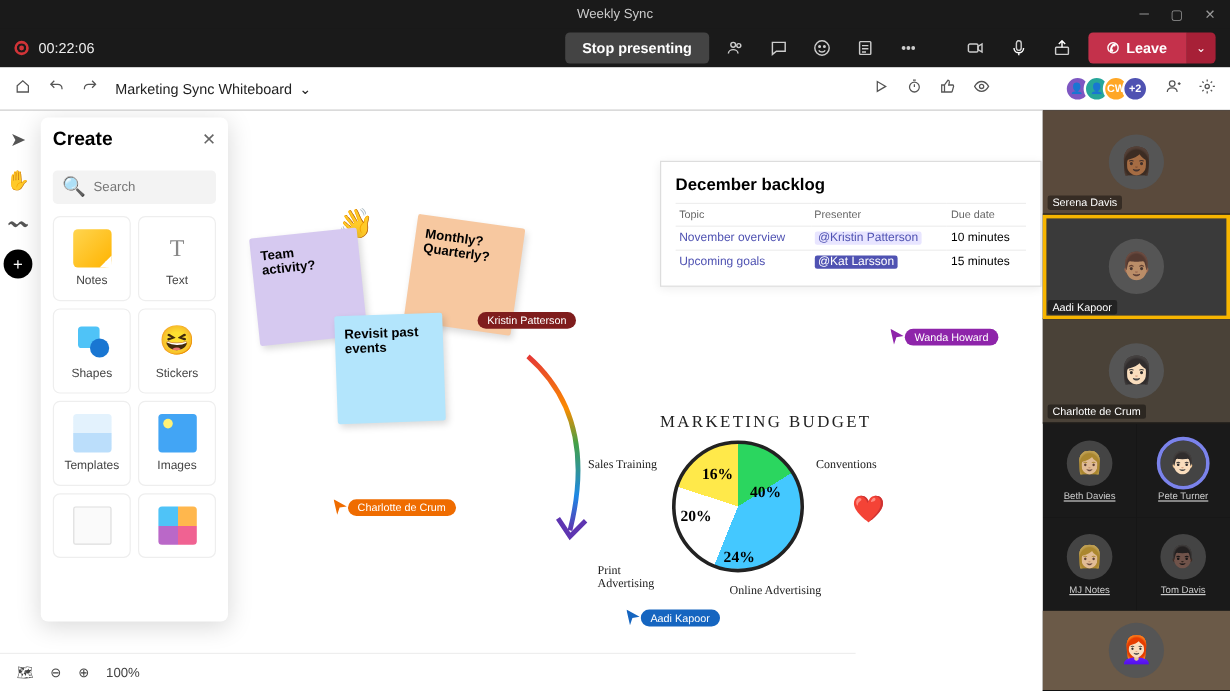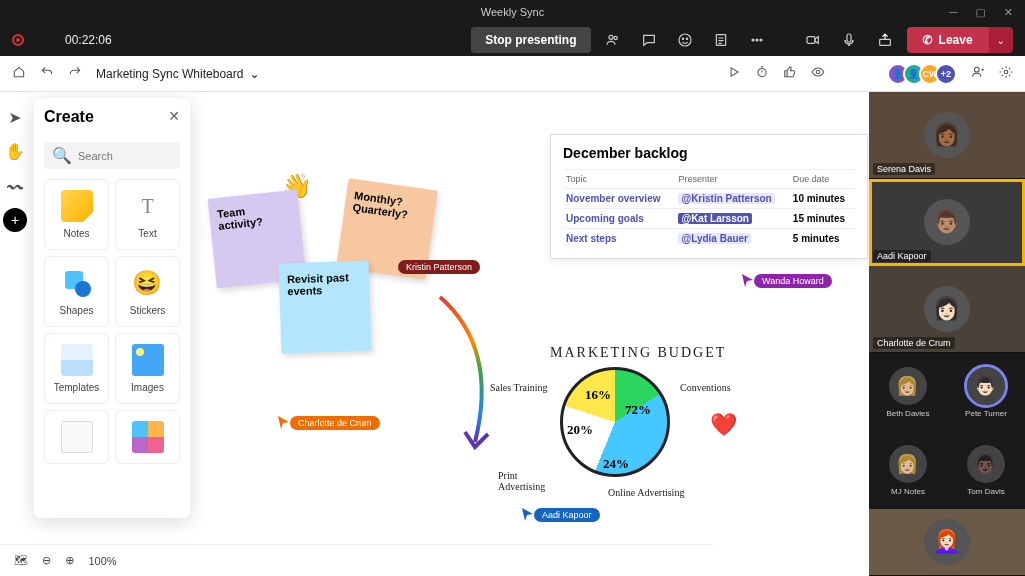--- a/index.html
+++ b/index.html
@@ -6,21 +6,21 @@
 body { width:1025px; height:576px; background:#1f1f1f; overflow:hidden; position:relative; }
 
 
 .titlebar { height:24px; background:#1a1a1a; color:#ccc; display:flex; align-items:center; justify-content:center; font-size:11px; position:relative; }
 .win-controls { position:absolute; right:0; display:flex; gap:18px; padding-right:12px; color:#999; font-size:11px; }
 .win-controls span { cursor:pointer; }
 
 
 .meetbar { height:32px; background:#1a1a1a; display:flex; align-items:center; padding:0 12px; gap:8px; }
 .rec { width:12px; height:12px; border:2px solid #d13438; border-radius:50%; background:#d13438; box-shadow:inset 0 0 0 2px #1a1a1a; }
-.timer { color:#eee; font-size:12px;margin-left:33px; }
+.timer { color:#eee; font-size:12px; }
 .meetbar .spacer { flex:1; }
 .stop-btn { background:#444; color:#fff; border:none; padding:6px 14px; border-radius:4px; font-size:12px; cursor:pointer; font-weight:600; }
 .icon-btn { width:28px; height:28px; display:flex; align-items:center; justify-content:center; color:#ccc; cursor:pointer; border-radius:4px; }
 .leave-btn { background:#c4314b; color:#fff; border:none; padding:6px 16px; border-radius:4px 0 0 4px; font-size:12px; cursor:pointer; display:flex; align-items:center; gap:6px; font-weight:600; }
 .leave-wrap { display:flex; }
 .leave-drop { background:#a72037; color:#fff; border:none; padding:6px 8px; border-radius:0 4px 4px 0; cursor:pointer; font-size:10px; }
 
 
 .wb-toolbar { height:36px; background:#fff; border-bottom:1px solid #e0e0e0; display:flex; align-items:center; padding:0 12px; gap:14px; color:#333; font-size:12px; }
 .wb-title { display:flex; align-items:flex-start; gap:6px; color:#222; }
@@ -63,21 +63,21 @@
 .sticky { position:absolute; width:90px; height:90px; padding:10px 8px; font-size:11px; font-weight:600; border-radius:2px; box-shadow:2px 3px 6px rgba(0,0,0,0.15); }
 .sticky.purple { background:#d6c9f0; transform:rotate(-6deg); }
 .sticky.orange { background:#f7c8a0; transform:rotate(8deg); }
 .sticky.blue { background:#b3e5fc; transform:rotate(-2deg); }
 .name-tag { position:absolute; font-size:9px; color:#fff; padding:2px 8px; border-radius:10px; }
 
 
 .table-embed { position:absolute; left:550px; top:42px; width:318px; background:#fff; border:1px solid #ddd; box-shadow:0 2px 8px rgba(0,0,0,0.08); padding:10px 12px; font-size:10px; }
 .table-embed h4 { font-size:14px; margin-bottom:8px; }
 .table-embed table { width:100%; border-collapse:collapse; }
-.table-embed th,.table-embed td { text-align:left; padding:4px 3px; border-top:1px solid #eee;font-weight:bold; }
+.table-embed th,.table-embed td { text-align:left; padding:4px 3px; border-top:1px solid #eee; }
 .table-embed th { color:#666; font-weight:400; font-size:9px; }
 .table-embed td.topic { color:#4f52b2; }
 .mention { background:#e8e5ff; color:#4f52b2; padding:0 3px; border-radius:2px; }
 .mention.hl { background:#4f52b2; color:#fff; }
 
 
 .cursor { position:absolute; display:flex; align-items:center; gap:0; }
 .cursor svg { width:12px; height:14px; }
 .cursor .lbl { font-size:9px; color:#fff; padding:2px 8px; border-radius:10px; }
 
@@ -96,21 +96,21 @@
 
 
 .participants { width:156px; background:#111; display:flex; flex-direction:column; }
 .p-tile { position:relative; height:87px; background:#333; border-bottom:1px solid #111; display:flex; align-items:center; justify-content:center; overflow:hidden; }
 .p-tile.speaking { outline:3px solid #f7b500; outline-offset:-3px; }
 .p-tile .name { position:absolute; left:4px; bottom:3px; font-size:9px; color:#fff; background:rgba(0,0,0,0.4); padding:1px 4px; border-radius:2px; }
 .p-face { width:46px; height:46px; border-radius:50%; background:#555; display:flex; align-items:center; justify-content:center; font-size:22px; }
 .p-grid { display:grid; grid-template-columns:1fr 1fr; }
 .p-small { height:78px; display:flex; flex-direction:column; align-items:center; justify-content:center; gap:4px; background:#1a1a1a; }
 .p-small .av-circle { width:38px; height:38px; border-radius:50%; background:#444; display:flex; align-items:center; justify-content:center; font-size:18px; }
-.p-small .nm { font-size:8px; color:#ccc; }
+.p-small .nm { font-size:8px; color:#ccc;text-decoration:underline; }
 .p-small.active .av-circle { outline:3px solid #7b83eb; }
 .svg-ico { width:16px; height:16px; stroke:#ccc; fill:none; stroke-width:1.8; }
 .wb-toolbar .svg-ico { stroke:#555; width:14px; height:14px; }
 </style>
 </head>
 <body>
 
 <div class="titlebar">
   <span>Weekly Sync</span>
   <div class="win-controls">
@@ -316,25 +316,20 @@
         <tr>
               <td class="topic">November overview</td>
               <td><span class="mention">@Kristin Patterson</span></td>
               <td>10 minutes</td>
             </tr>
         <tr>
               <td class="topic">Upcoming goals</td>
               <td><span class="mention hl">@Kat Larsson</span></td>
               <td>15 minutes</td>
             </tr>
-        <tr>
-              <td class="topic">Next steps</td>
-              <td><span class="mention">@Lydia Bauer</span></td>
-              <td>5 minutes</td>
-            </tr>
       </tbody>
         </table>
     </div>
 
     <div class="cursor" style="left:278px;top:324px">
       <svg viewBox="0 0 12 14">
           <path d="M0 0 L11 6 L5 7 L3 13 Z" fill="#ef6c00"></path>
         </svg>
       <span class="lbl" style="background:#ef6c00">Charlotte de Crum</span>
     </div>
@@ -347,21 +342,21 @@
     <div class="cursor" style="left:522px;top:416px">
       <svg viewBox="0 0 12 14">
           <path d="M0 0 L11 6 L5 7 L3 13 Z" fill="#1565c0"></path>
         </svg>
       <span class="lbl" style="background:#1565c0">Aadi Kapoor</span>
     </div>
 
     <div class="chart-title">MARKETING BUDGET</div>
     <div class="pie"></div>
     <div class="pie-pct" style="left:585px;top:295px">16%</div>
-    <div class="pie-pct" style="left:625px;top:310px">72%</div>
+    <div class="pie-pct" style="left:625px;top:310px">40%</div>
     <div class="pie-pct" style="left:603px;top:364px">24%</div>
     <div class="pie-pct" style="left:567px;top:330px">20%</div>
     <div class="pie-label" style="left:490px;top:290px">Sales Training</div>
     <div class="pie-label" style="left:680px;top:290px">Conventions</div>
     <div class="pie-label" style="left:608px;top:395px">Online Advertising</div>
     <div class="pie-label" style="left:498px;top:378px;width:60px">Print Advertising</div>
     <div class="heart">❤️</div>
 
     <div class="footer">
       <span>🗺</span>

